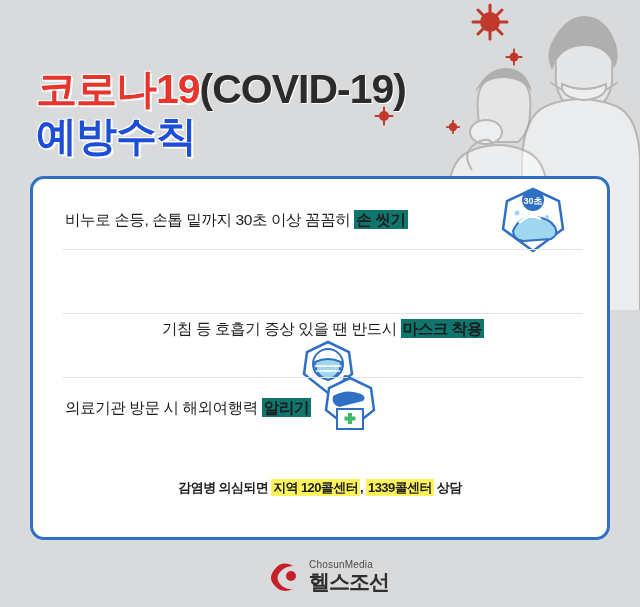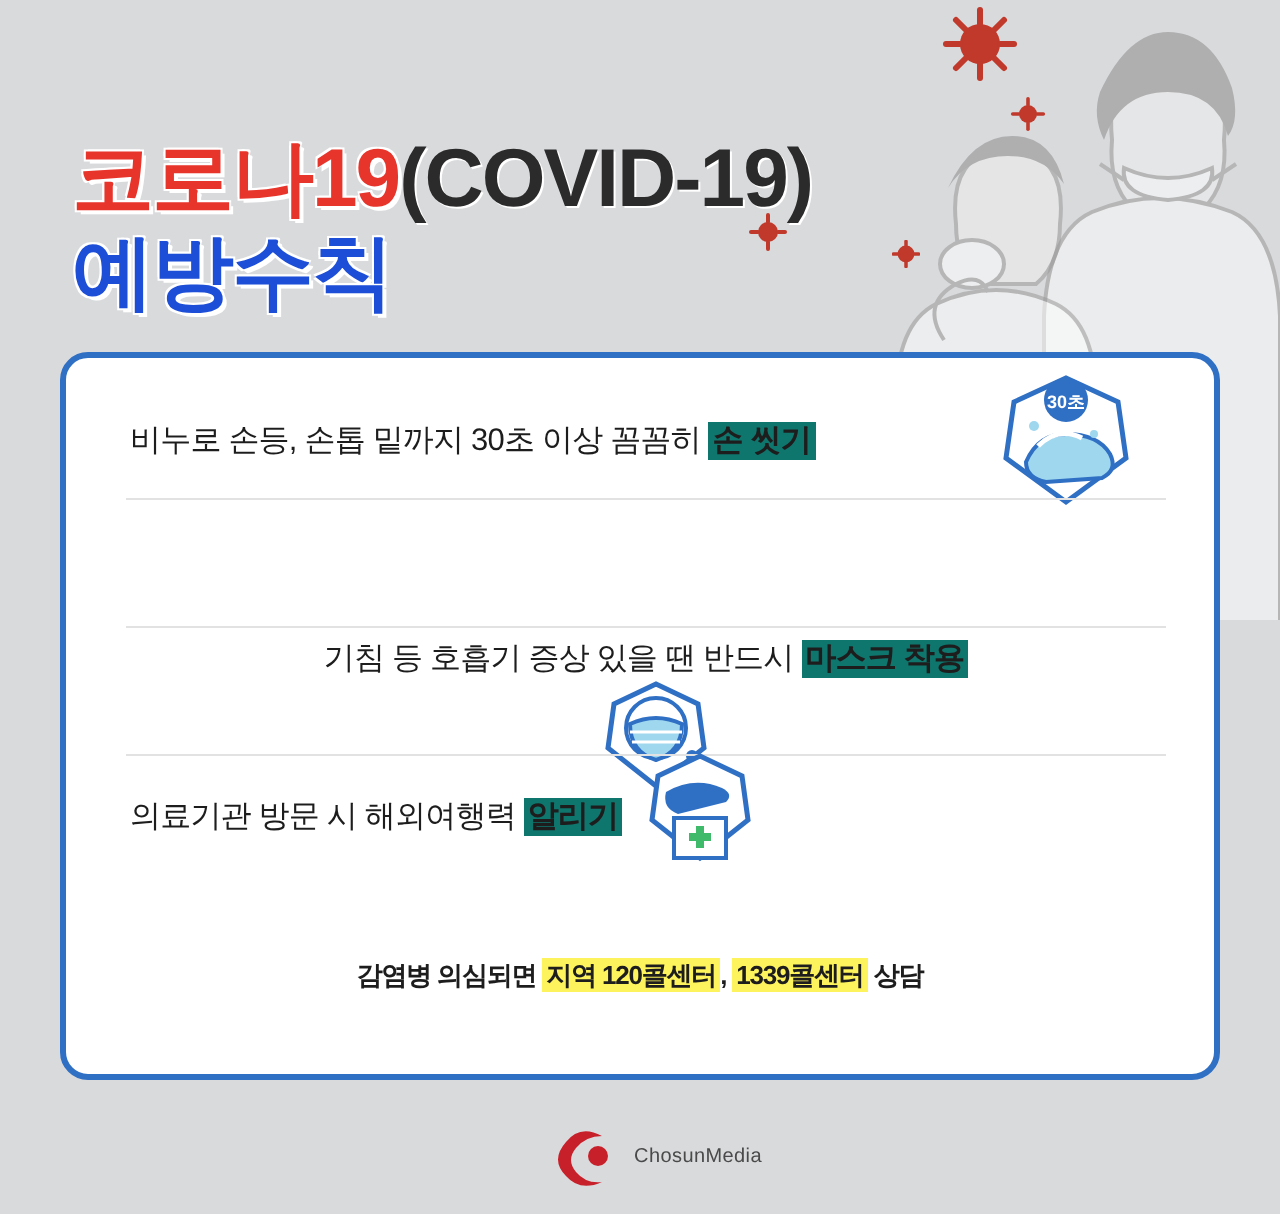--- a/index.html
+++ b/index.html
@@ -282,14 +282,15 @@
   </div>
 </div>
 
 <div class="logo-wrap">
   <svg class="logo-mark" viewBox="0 0 34 30">
     <path d="M26 5 q-11 -6 -18 3 q-8 9 0 17 q7 8 18 3 q-8 1 -13 -5 q-5 -6 0 -12 q5 -6 13 -6 z" fill="#c8202a"></path>
     <circle cx="24" cy="15" r="5" fill="#c8202a"></circle>
   </svg>
   <div>
     <div class="logo-text-top">ChosunMedia</div>
+    <div class="logo-text-main">헬스조선</div>
   </div>
 </div>
 
 </body></html>

